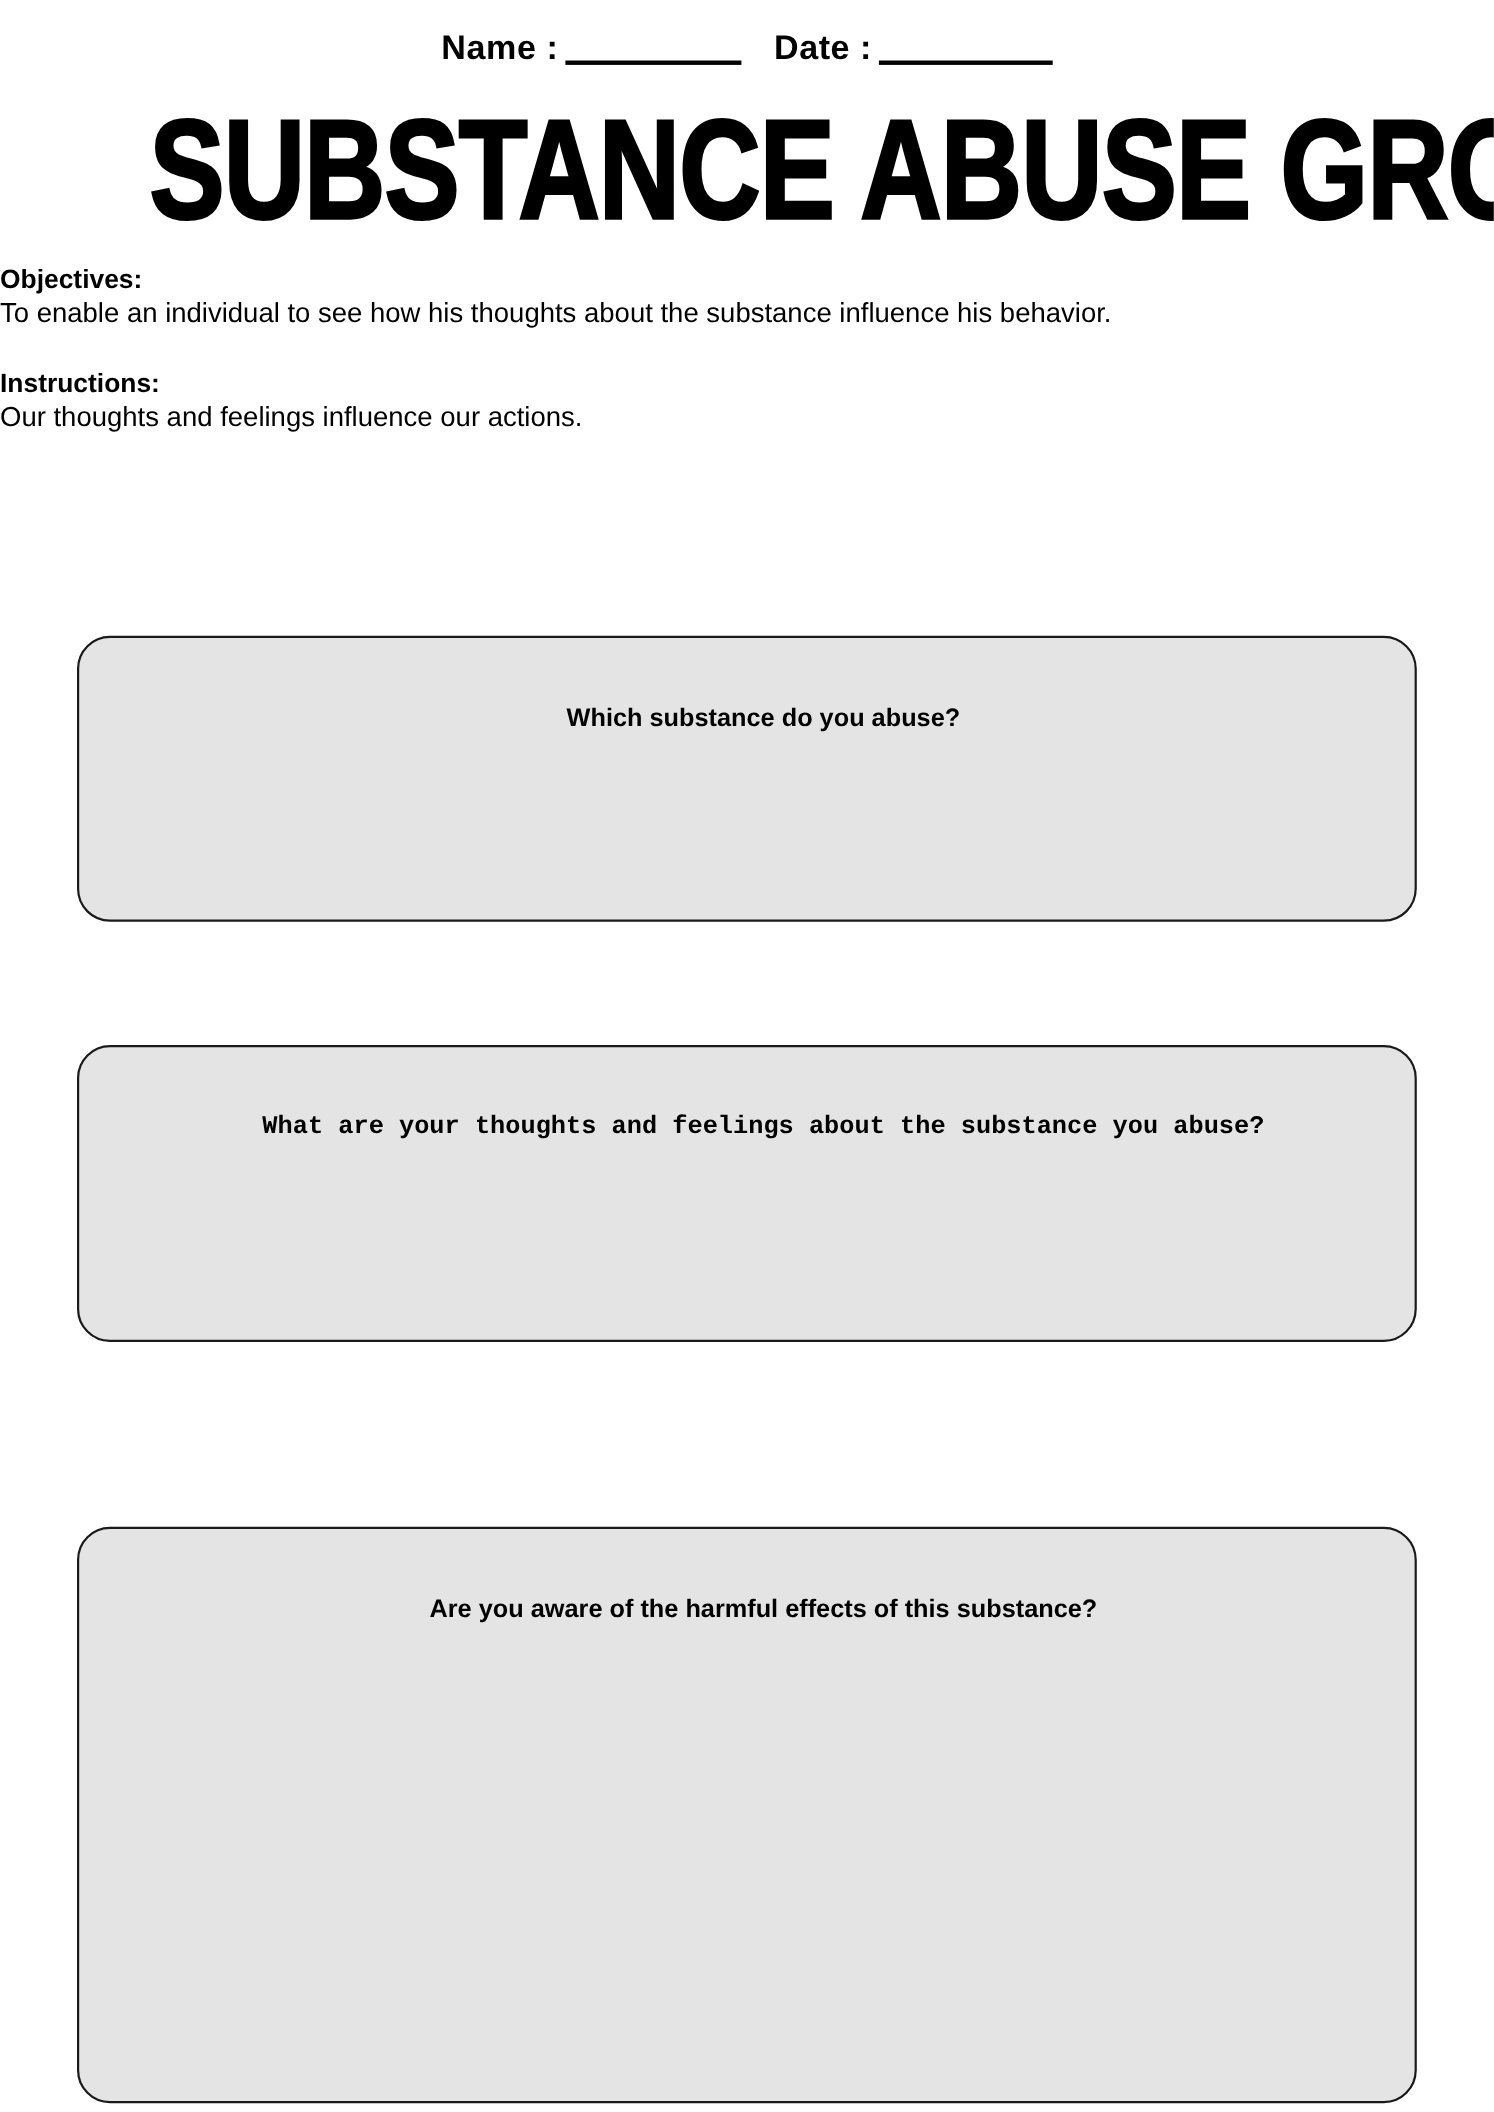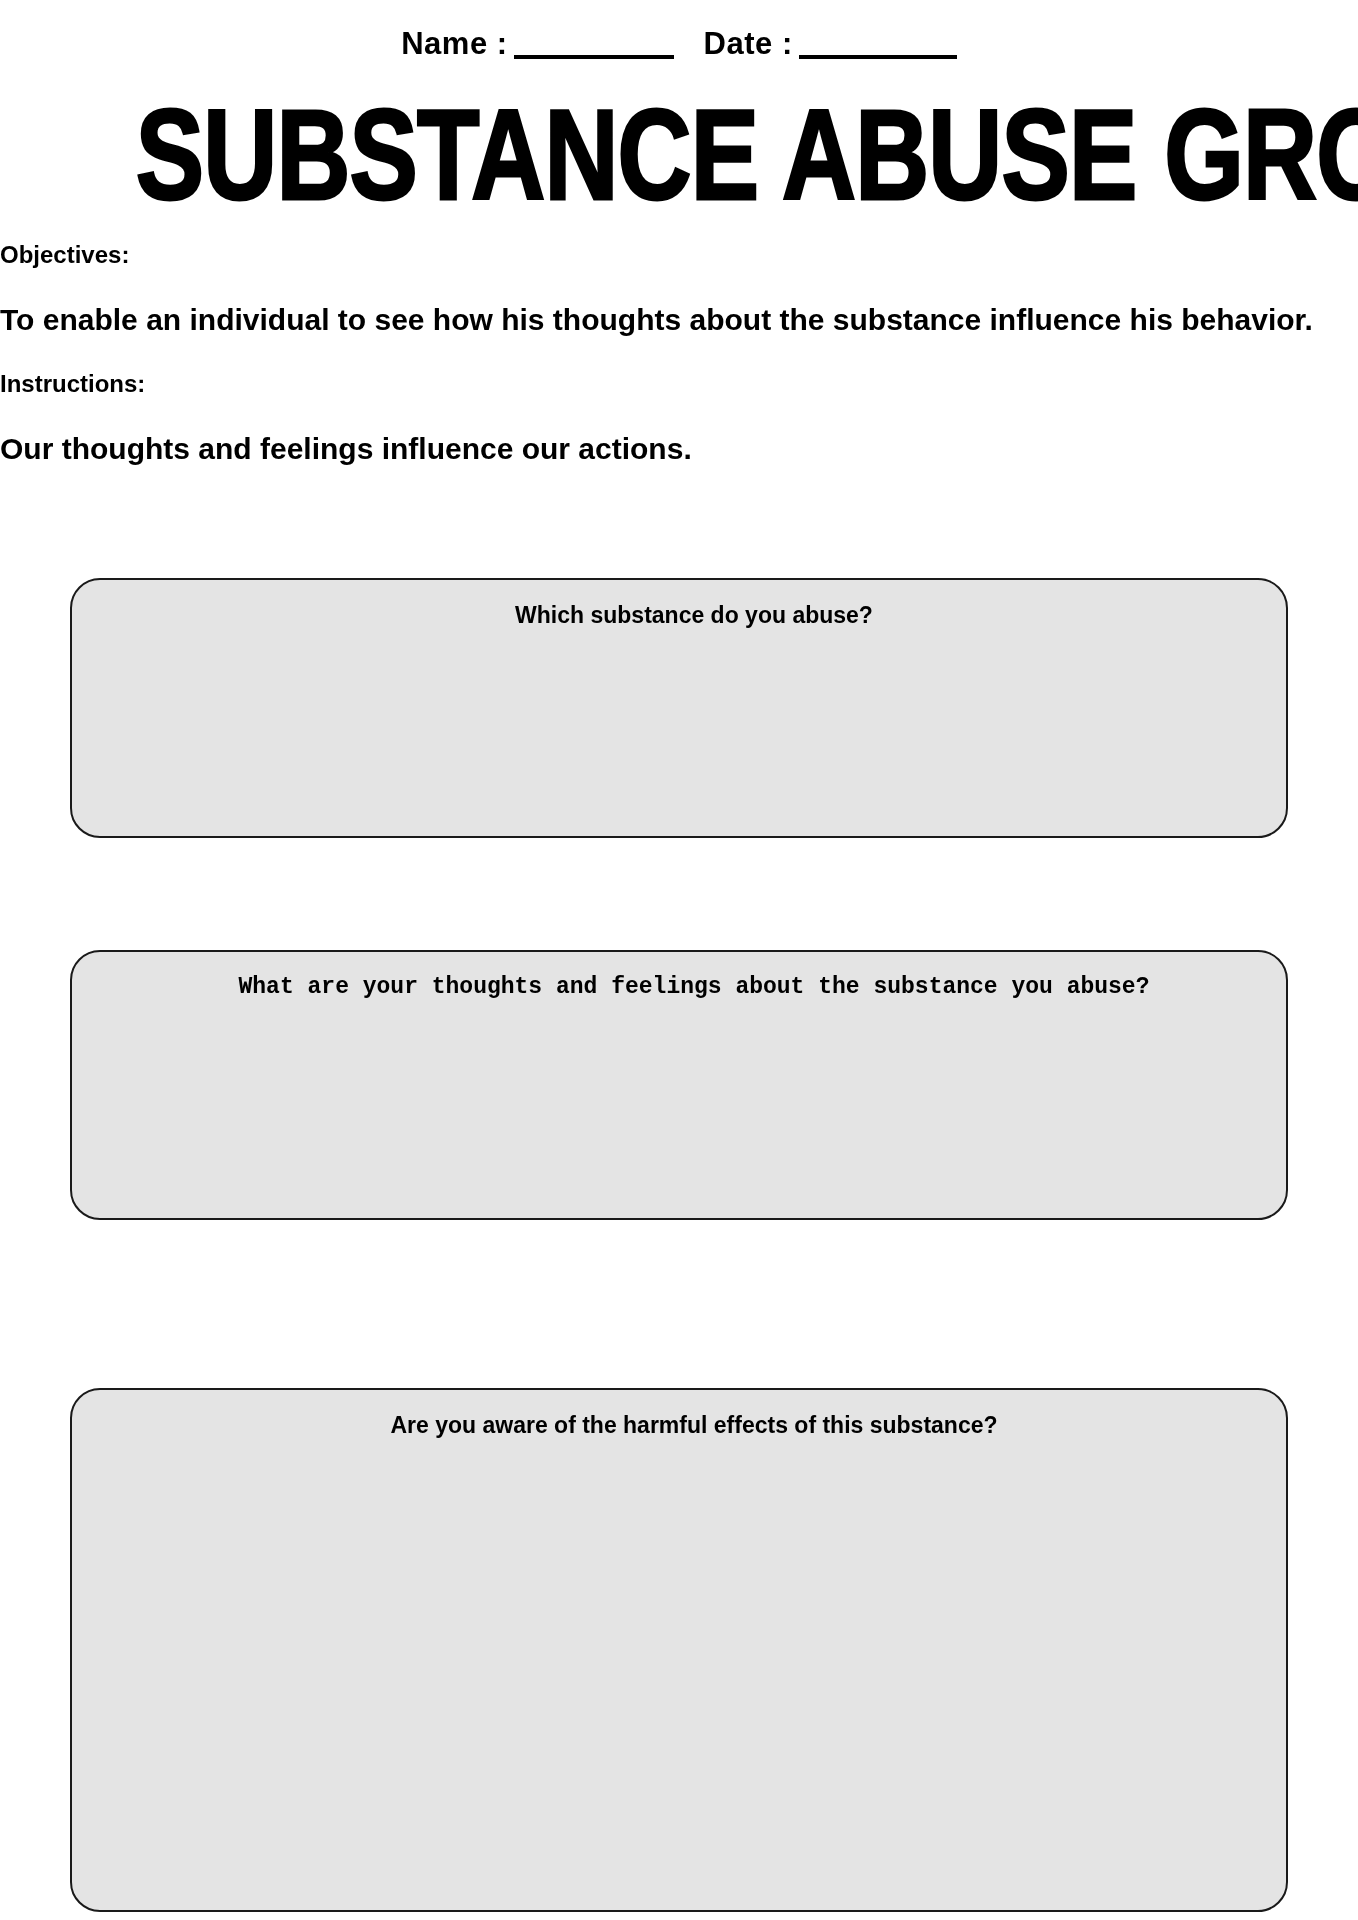--- a/index.html
+++ b/index.html
@@ -82,44 +82,44 @@
     width: 1358px;
     text-align: left;
   }
   .sec-head {
     font-size: 24px;
     font-weight: bold;
     line-height: 30px;
     letter-spacing: 0px;
   }
   .sec-body {
-    font-size: 30px;
-    font-weight: bold;
+    font-size: 25px;
+    font-weight: normal;
     line-height: 30px;
-    margin-top: 35px;
   }
   .spacer-block { height: 34px; }
 
   
   .box {
     position: absolute;
     left: 70px;
     width: 1218px;
     background: #e4e4e4;
     border: 2px solid #1a1a1a;
     border-radius: 30px;
     box-sizing: border-box;
   }
   .box-q {
     text-align: center;
     font-size: 23px;
     font-weight: bold;
     line-height: 30px;
     padding-top: 20px;
     padding-left: 30px;
+    margin-top: 37px;
   }
   .box-q .ql { display: block; }
 
   .box-1 { top: 578px;  height: 260px; }
   .box-2 { top: 950px;  height: 270px; font-family: Liberation Mono, monospace; }
   .box-3 { top: 1388px; height: 524px; }
 
   .box-fill {
     width: 100%;
     flex: 1;

